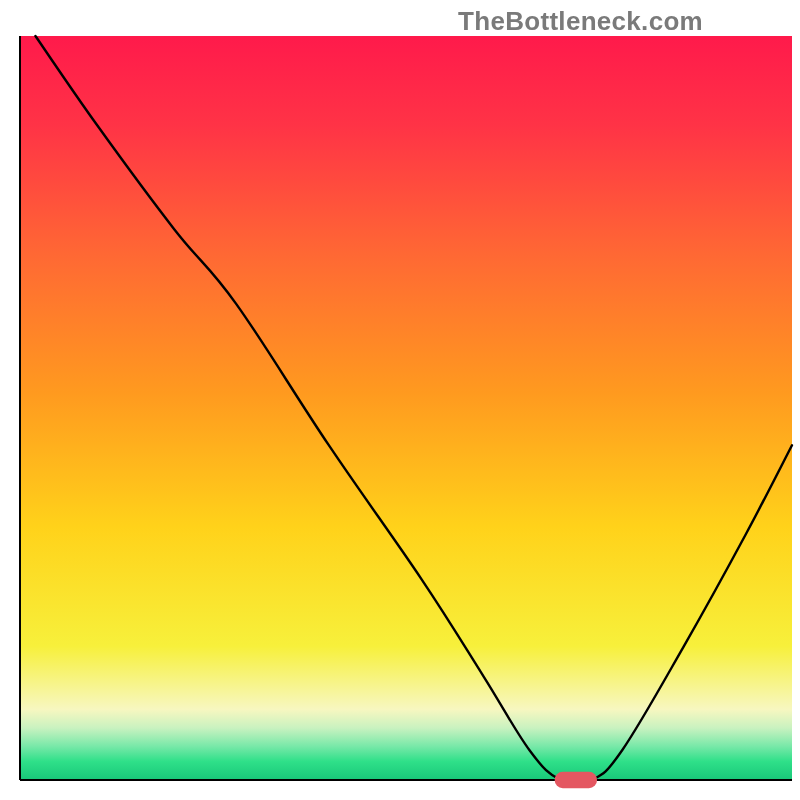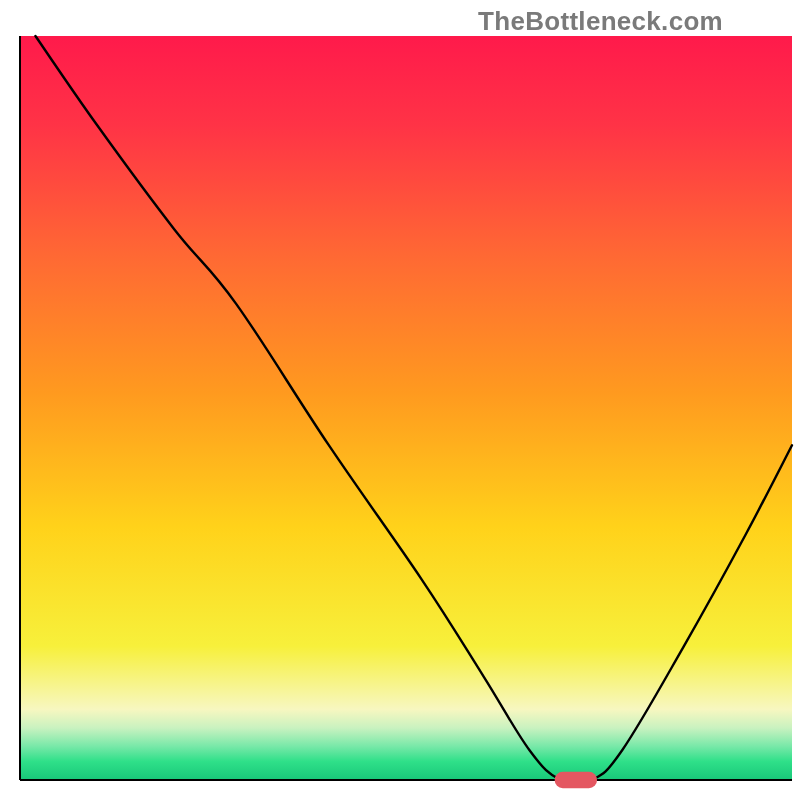--- a/index.html
+++ b/index.html
@@ -7,21 +7,20 @@
     padding: 0;
     width: 800px;
     height: 800px;
     overflow: hidden;
     background: #ffffff;
   }
   .chart-container {
     position: relative;
     width: 713px;
     height: 800px;
-    padding-left: 20px;
   }
   .watermark {
     position: absolute;
     top: 6px;
     right: 10px;
     font-family: Arial, Helvetica, sans-serif;
     font-size: 26px;
     font-weight: bold;
     color: #7a7a7a;
     z-index: 30;

